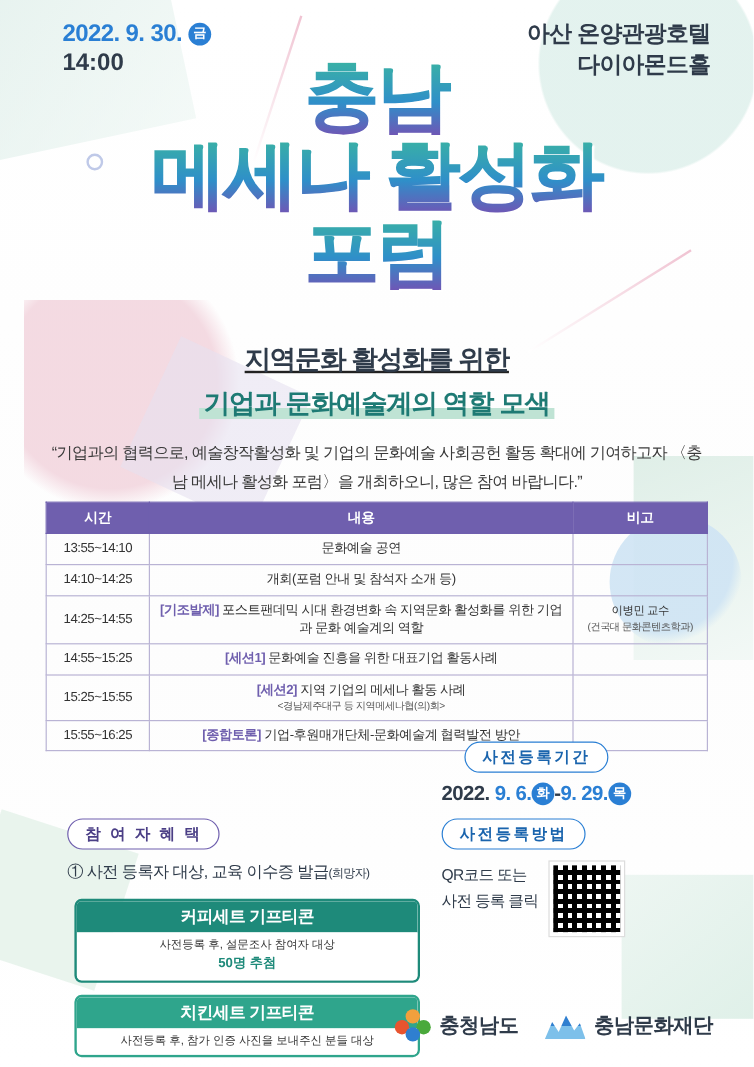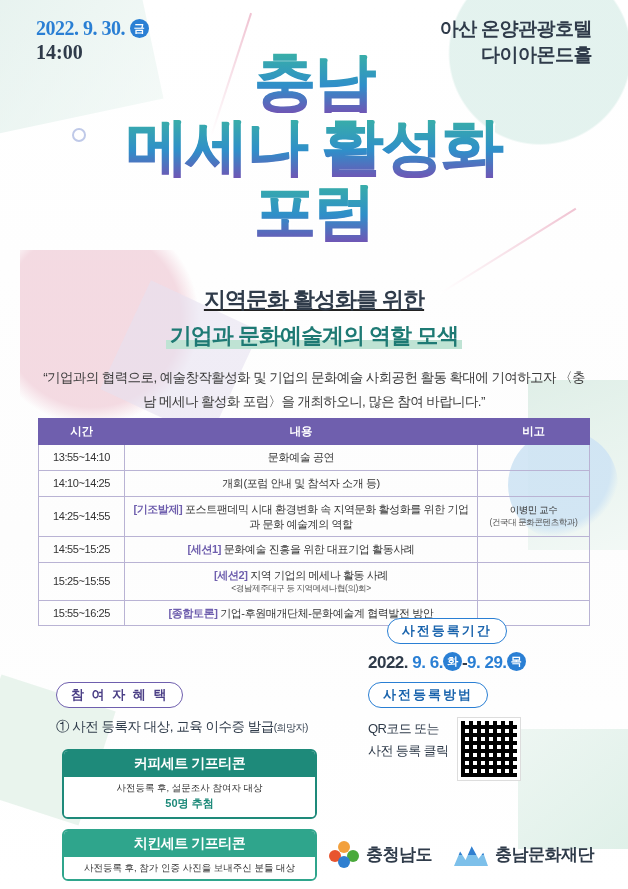--- a/index.html
+++ b/index.html
@@ -25,21 +25,21 @@
   .d2 { left:20px; top:250px; width:180px; height:170px; background:radial-gradient(circle at 40% 40%, #f2d4dd 0 60%, rgba(242,212,221,0) 72%); opacity:.85; }
   .d3 { left:120px; top:300px; width:120px; height:120px; background:#e6e1f0; transform:rotate(25deg); opacity:.6; }
   .d4 { right:-30px; top:380px; width:130px; height:170px; background:linear-gradient(160deg,#d8ebe2,#f1f8f5); opacity:.8; }
   .d5 { right:10px; top:430px; width:110px; height:110px; border-radius:50%; background:radial-gradient(circle at 40% 35%, #cfe4f4 0 60%, rgba(207,228,244,0) 70%); opacity:.9; }
   .d6 { left:-20px; top:690px; width:120px; height:120px; background:#dff0e6; transform:rotate(18deg); opacity:.7; }
   .d7 { right:-20px; bottom:40px; width:130px; height:120px; background:linear-gradient(140deg,#e9f4ef,#d6ece2); opacity:.8; }
   .d8 { left:72px; top:128px; width:14px; height:14px; border:2px solid #bfc9e8; border-radius:50%; }
   .d9 { left:230px; top:10px; width:2px; height:130px; background:linear-gradient(180deg,#f0c3d2,#fff); transform:rotate(18deg); }
   .d10 { right:40px; top:250px; width:160px; height:2px; background:linear-gradient(90deg,#fff,#f0c3d2); transform:rotate(-32deg); }
 
-  .top { position:absolute; left:0; right:0; top:16px; padding:0 36px; display:flex; justify-content:space-between; align-items:flex-start;font-family:Liberation Serif, serif; }
+  .top { position:absolute; left:16px; right:0; top:16px; padding:0 36px; display:flex; justify-content:space-between; align-items:flex-start; }
   .date-line { font-size:20px; font-weight:bold; color:#2f3b4a; letter-spacing:-0.5px; line-height:1.25; }
   .date-line .num { color:#2a7fd4; }
   .daybadge { display:inline-block; width:19px; height:19px; line-height:19px; border-radius:50%;
     background:#2a7fd4; color:#fff; font-size:11px; text-align:center; vertical-align:3px; }
   .time { font-size:20px; font-weight:bold; color:#2f3b4a; }
   .venue { text-align:right; font-size:19px; font-weight:bold; color:#2f3b4a; line-height:1.35; letter-spacing:-0.5px; }
 
   .title-wrap { position:absolute; top:52px; left:0; right:0; text-align:center; }
   .t-line { font-weight:bold; letter-spacing:-2px; line-height:0.98;
     background:linear-gradient(180deg,#39b0a6 0%, #2f8fc9 55%, #6f56b5 100%);
@@ -77,21 +77,21 @@
 
   .blk-period { position:absolute; left:368px; top:618px; text-align:center; }
   .period-text { margin-top:8px; font-size:17px; font-weight:bold; color:#2f3b4a; letter-spacing:-0.5px; }
   .period-text .num { color:#2a7fd4; }
   .period-text .daybadge { background:#2a7fd4; }
 
   .blk-benefit { position:absolute; left:56px; top:682px; }
   .benefit-list { margin-top:8px; font-size:13.5px; color:#2f3b4a; line-height:1.7; letter-spacing:-0.5px; }
   .benefit-list small { font-size:10px; }
 
-  .coupon { width:255px; margin:10px 0 0 6px; border-radius:6px; overflow:hidden; border:2px solid #1e8a7a; }
+  .coupon { width:288px; margin:10px 0 0 6px; border-radius:6px; overflow:hidden; border:2px solid #1e8a7a; }
   .coupon .hd { background:#1e8a7a; color:#fff; font-weight:bold; font-size:14px; text-align:center; padding:4px 0; letter-spacing:-0.5px; }
   .coupon .bd { background:#fff; text-align:center; padding:4px 0 5px; font-size:9.5px; color:#333; line-height:1.45; }
   .coupon .bd b { display:block; font-size:11px; color:#1e8a7a; margin-top:1px; }
   .coupon.green2 { border-color:#2fa58c; }
   .coupon.green2 .hd { background:#2fa58c; }
 
   .blk-howto { position:absolute; left:368px; top:682px; }
   .howto-body { margin-top:10px; display:flex; gap:10px; align-items:flex-start; }
   .howto-text { font-size:13px; color:#2f3b4a; line-height:1.7; letter-spacing:-0.6px; }
   .qr { width:62px; height:62px; background:

